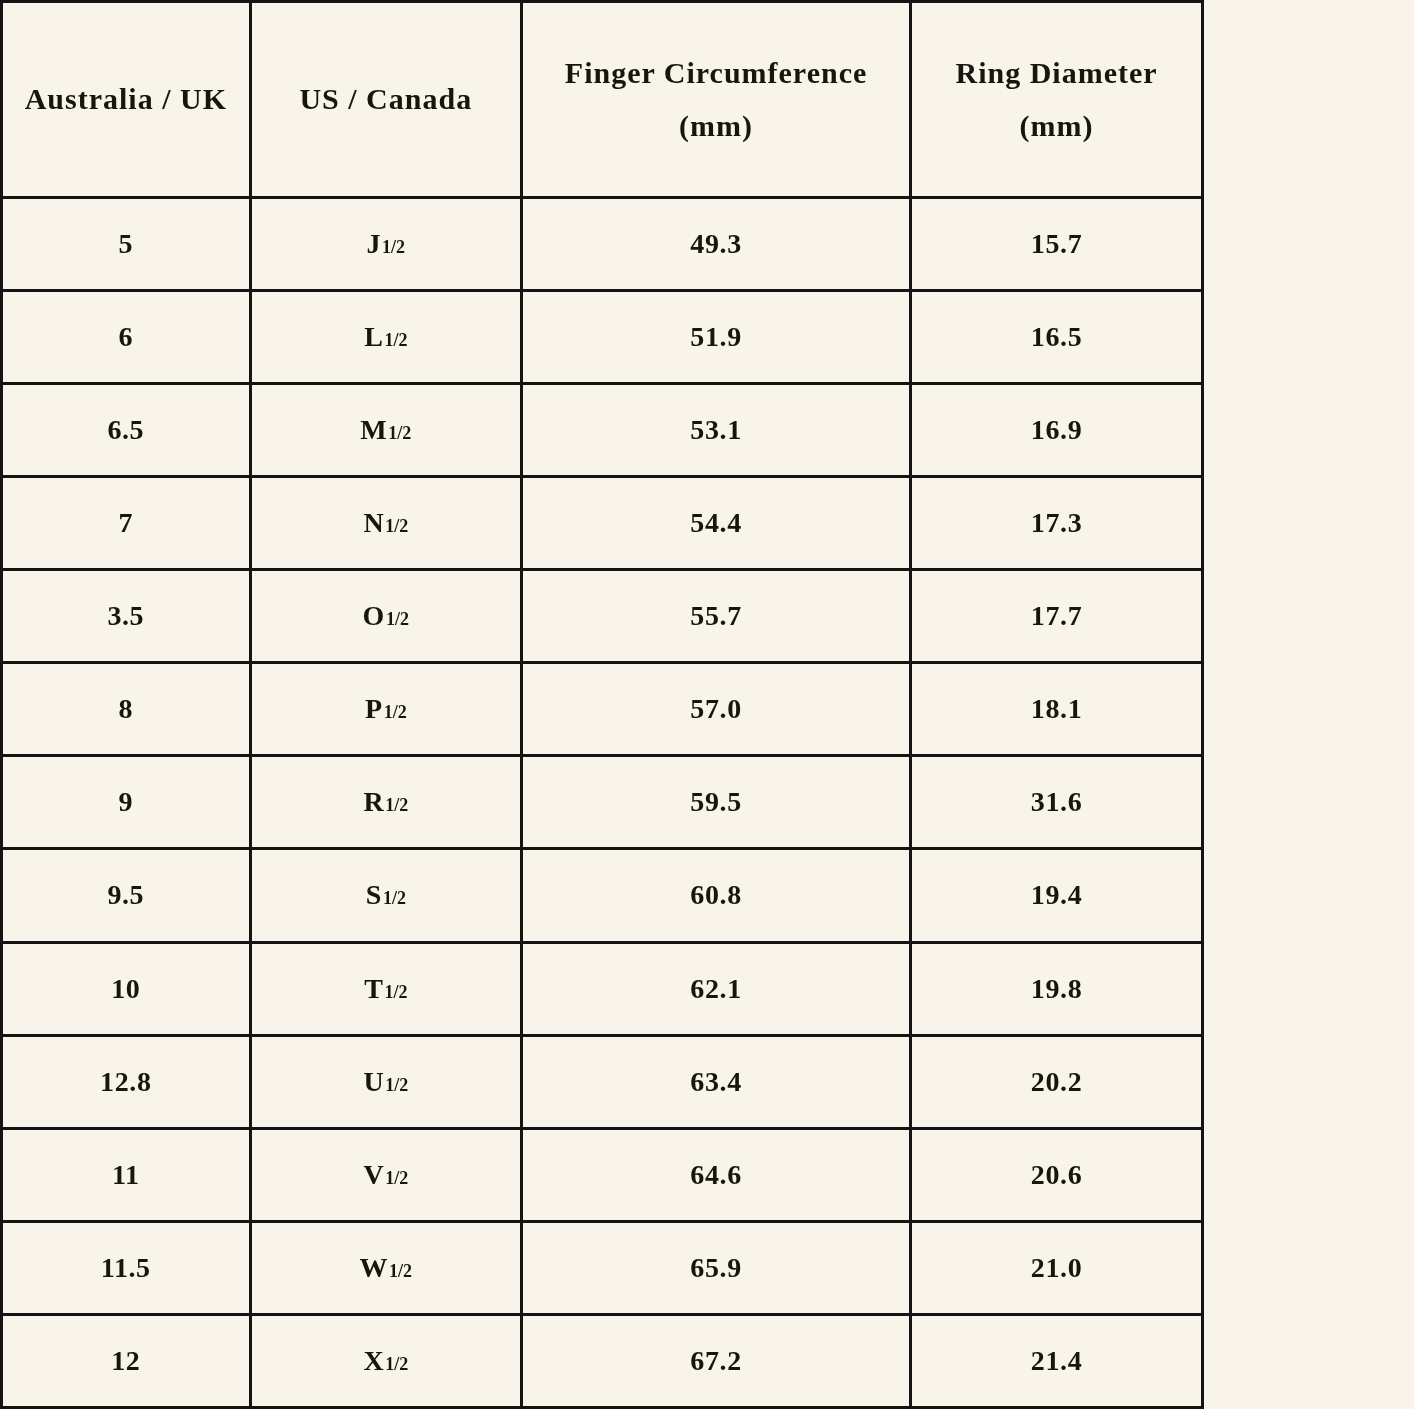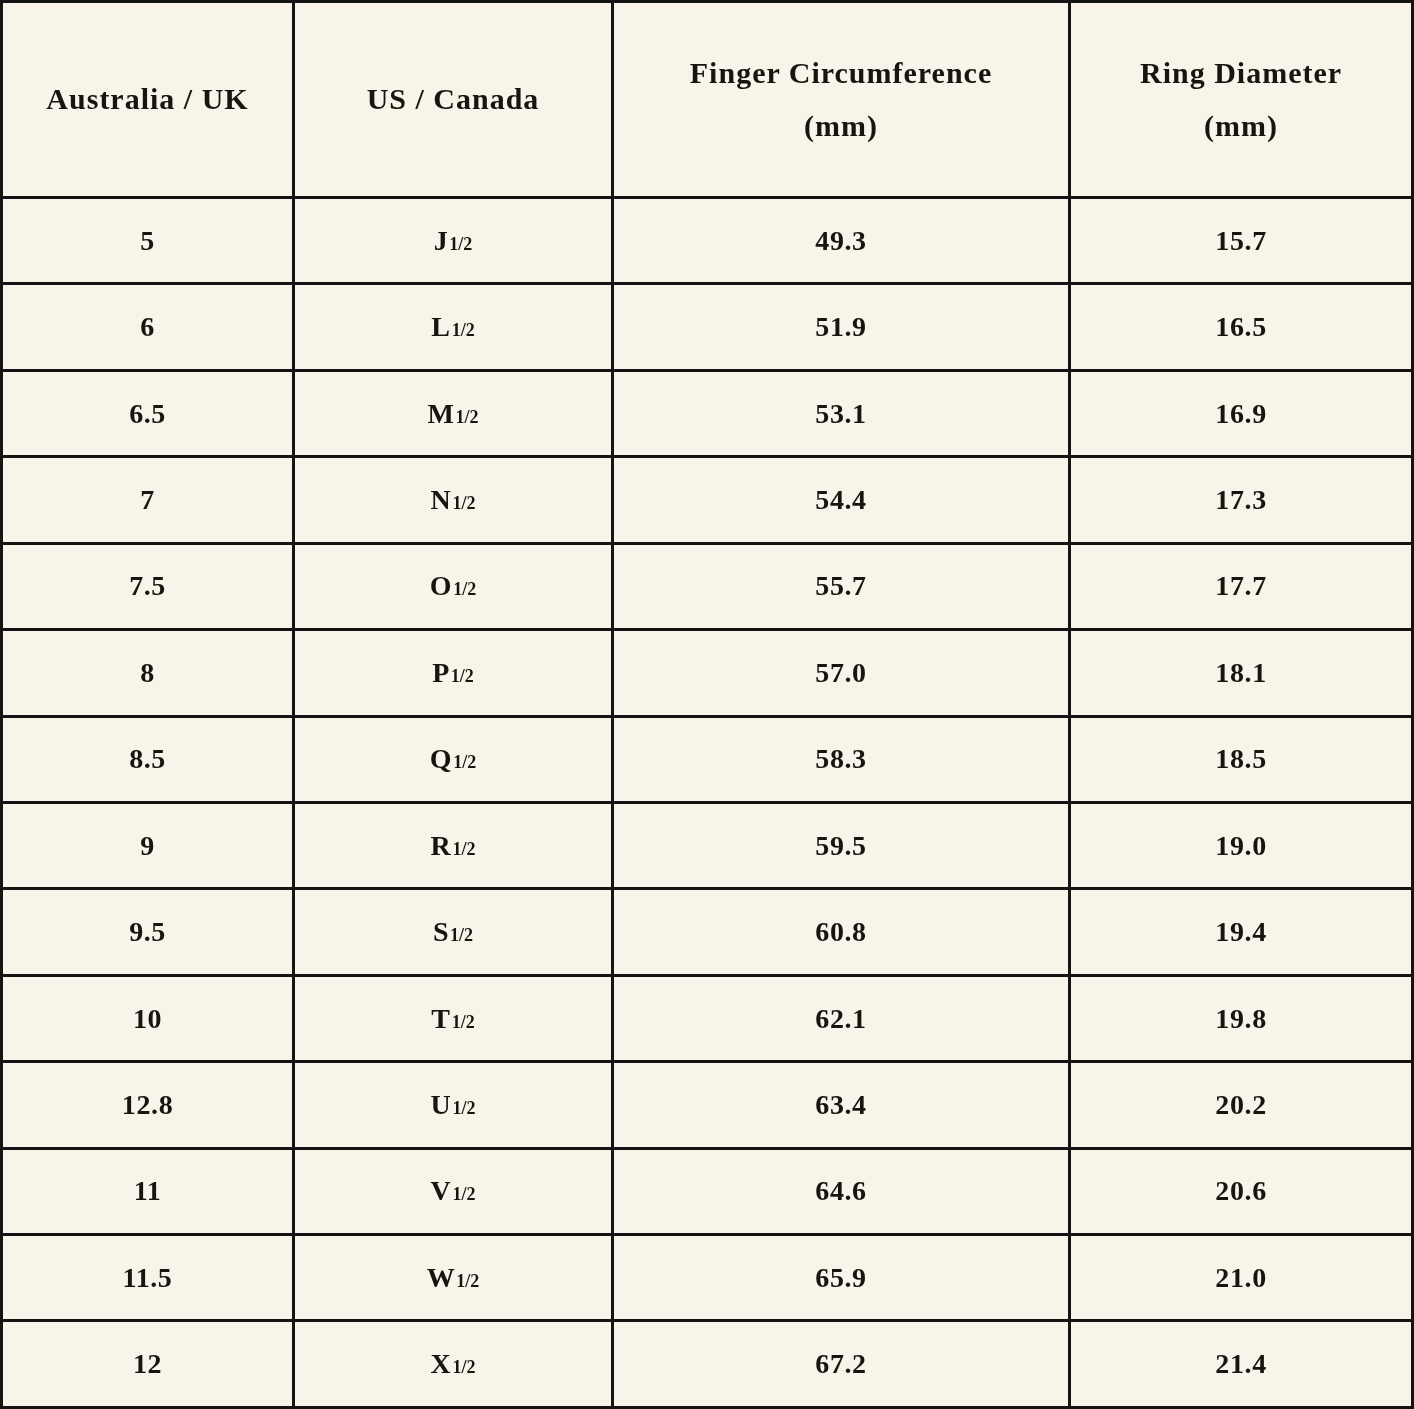--- a/index.html
+++ b/index.html
@@ -2,21 +2,21 @@
 <html><head>
 <meta charset="utf-8">
 <style>
   html, body { margin: 0; padding: 0; }
   body {
     background: #f8f4e9;
     font-family: "Liberation Serif", "DejaVu Serif", serif;
     color: #18150f;
   }
   .page {
-    width: 1414px;
+    width: 1204px;
     height: 1409px;
     box-sizing: border-box;
     overflow: hidden;
     background: #fde047;
   }
   table.ring-table {
     width: 100%;
     height: 100%;
     border-collapse: collapse;
     table-layout: fixed;
@@ -102,42 +102,36 @@
         <td>53.1</td>
         <td>16.9</td>
       </tr>
       <tr>
         <td>7</td>
         <td><span>N</span><span class="frac">1/2</span></td>
         <td>54.4</td>
         <td>17.3</td>
       </tr>
       <tr>
-        <td>7.5</td>
+        <td>3.5</td>
         <td><span>O</span><span class="frac">1/2</span></td>
         <td>55.7</td>
         <td>17.7</td>
       </tr>
       <tr>
         <td>8</td>
         <td><span>P</span><span class="frac">1/2</span></td>
         <td>57.0</td>
         <td>18.1</td>
       </tr>
       <tr>
-        <td>8.5</td>
-        <td><span>Q</span><span class="frac">1/2</span></td>
-        <td>58.3</td>
-        <td>18.5</td>
-      </tr>
-      <tr>
         <td>9</td>
         <td><span>R</span><span class="frac">1/2</span></td>
         <td>59.5</td>
-        <td>19.0</td>
+        <td>31.6</td>
       </tr>
       <tr>
         <td>9.5</td>
         <td><span>S</span><span class="frac">1/2</span></td>
         <td>60.8</td>
         <td>19.4</td>
       </tr>
       <tr>
         <td>10</td>
         <td><span>T</span><span class="frac">1/2</span></td>

